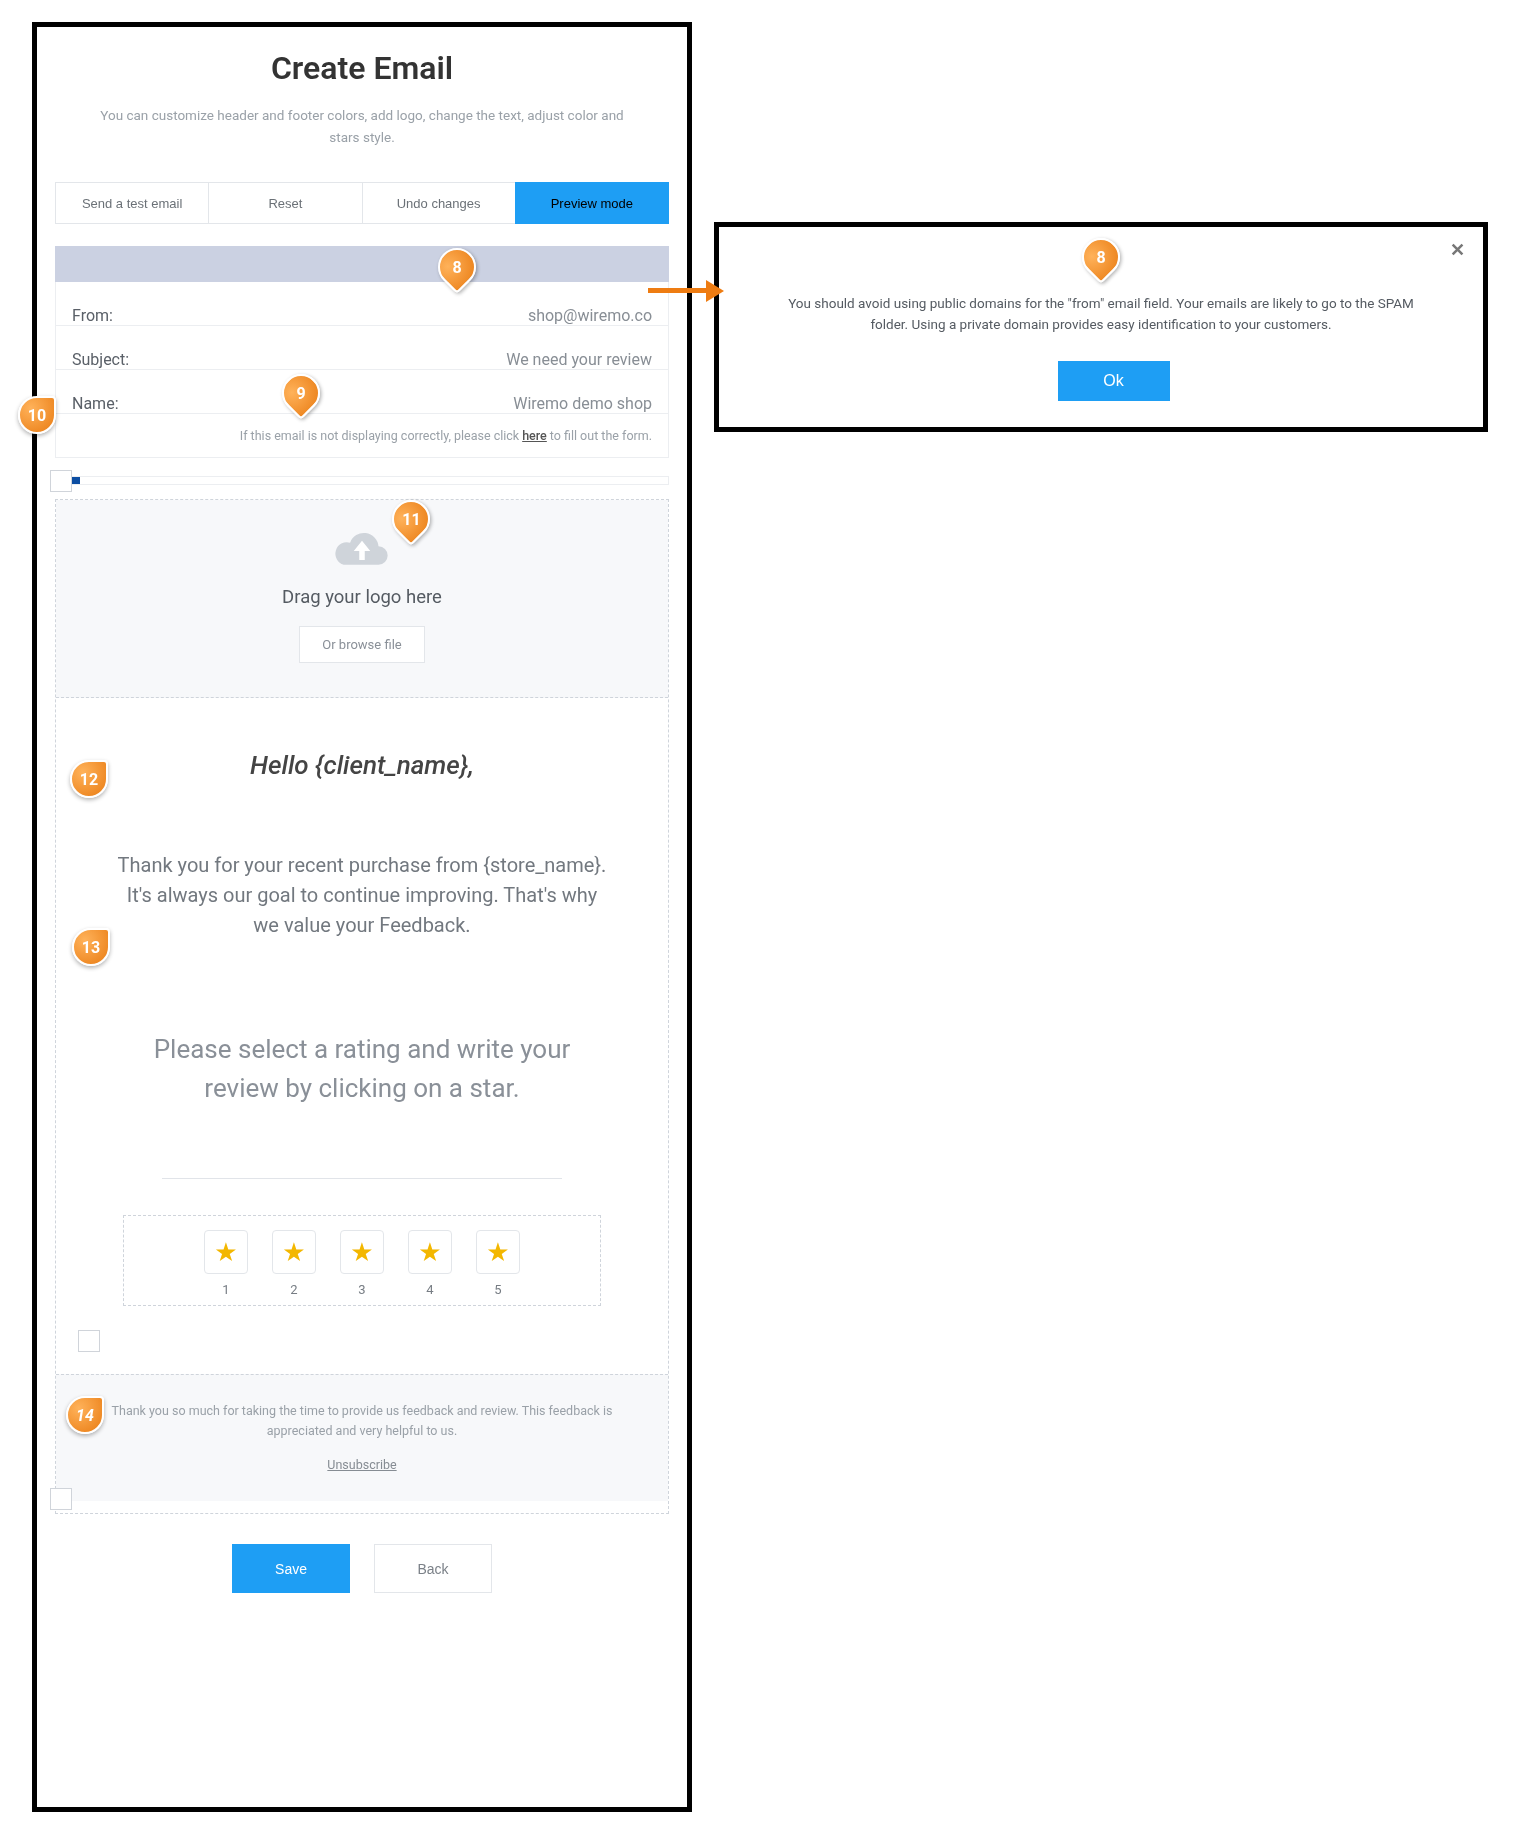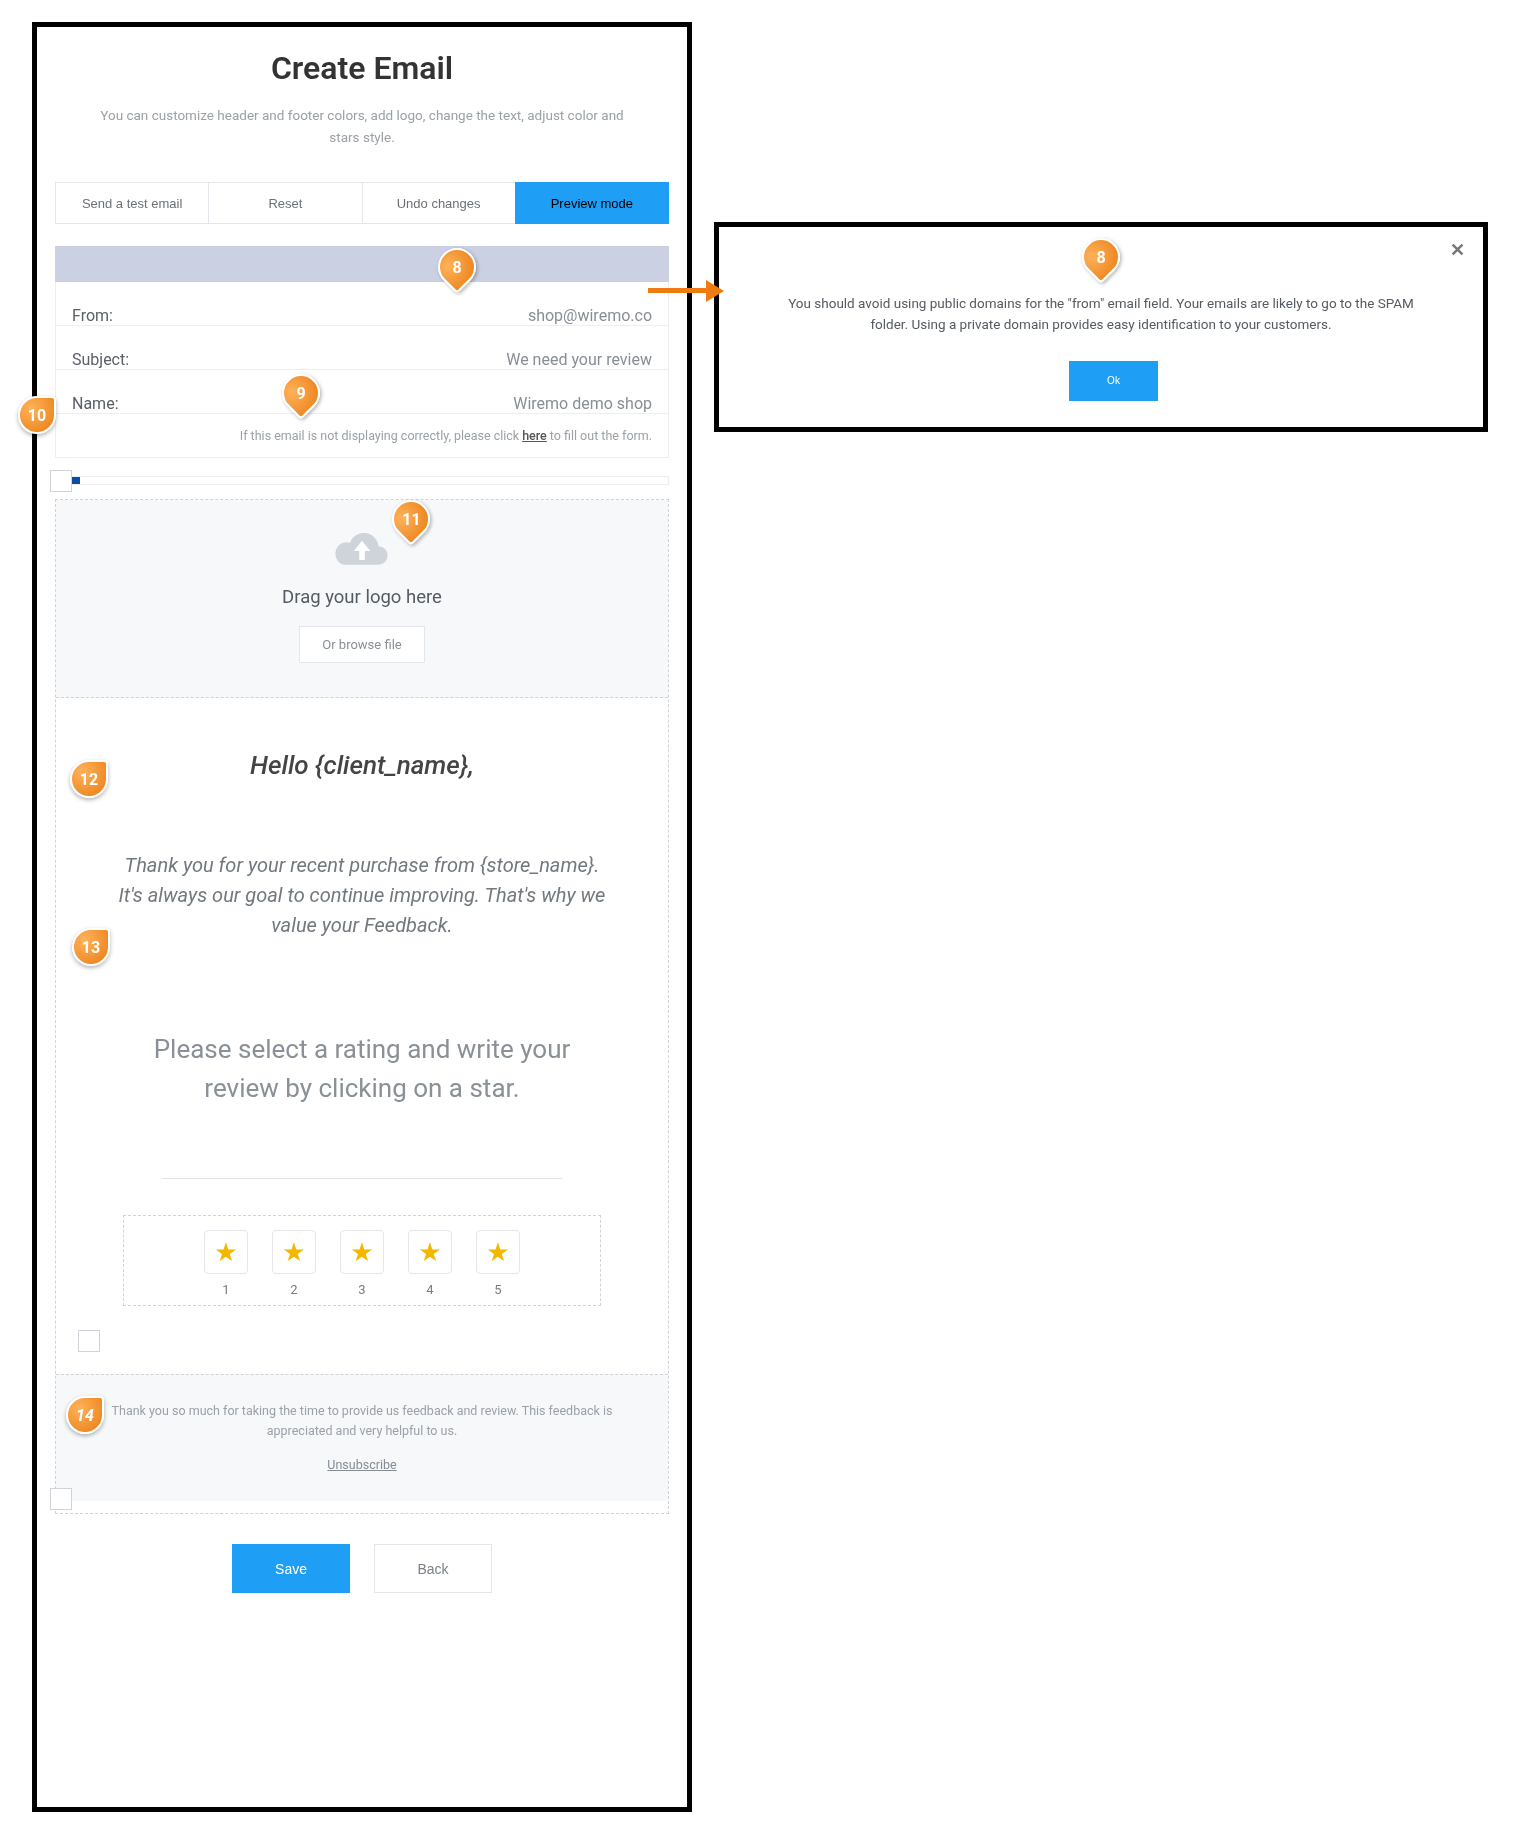--- a/index.html
+++ b/index.html
@@ -154,21 +154,20 @@
     color: #444;
     margin-bottom: 70px;
     font-style: italic;
   }
   .para1 {
     font-size: 20px;
     color: #72787f;
     line-height: 1.5;
     margin-bottom: 90px;
     padding: 0 30px;
-    font-style: italic;
   }
   .para2 {
     font-size: 26px;
     color: #8a9098;
     line-height: 1.5;
     margin-bottom: 70px;
     padding: 0 30px;
   }
   .divider {
     width: 72%;
@@ -260,22 +259,22 @@
   }
   .panel-right .msg {
     font-size: 13.5px;
     color: #555b62;
     line-height: 1.55;
     margin-top: 44px;
     padding: 0 24px;
   }
   .panel-right .ok {
     margin-top: 26px;
-    width: 89px; height: 40px;
-    background:#1e9ef4;color:#fff;border:none;font-size:10px;cursor:pointer;margin-left:25px;
+    width: 112px; height: 40px;
+    background:#1e9ef4;color:#fff;border:none;font-size:16px;cursor:pointer;margin-left:25px;
   }
   
   .callout {
     position:absolute;
     width: 40px; height: 50px;
     pointer-events:none;
     z-index: 50;
   }
   .callout .pin {
     width: 38px; height: 38px;

